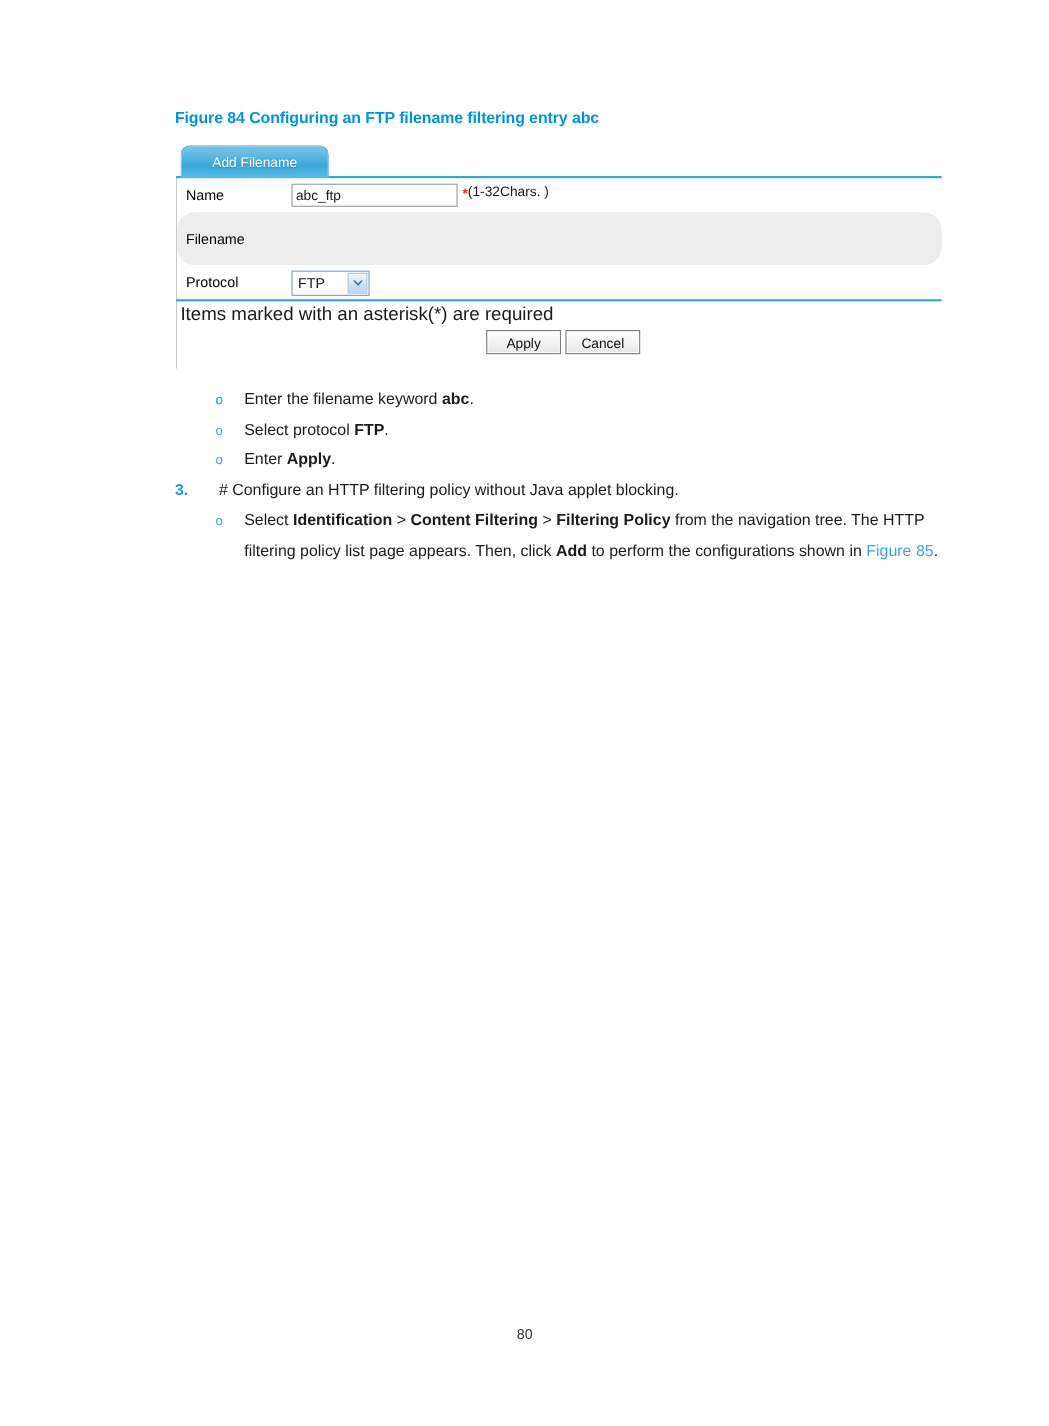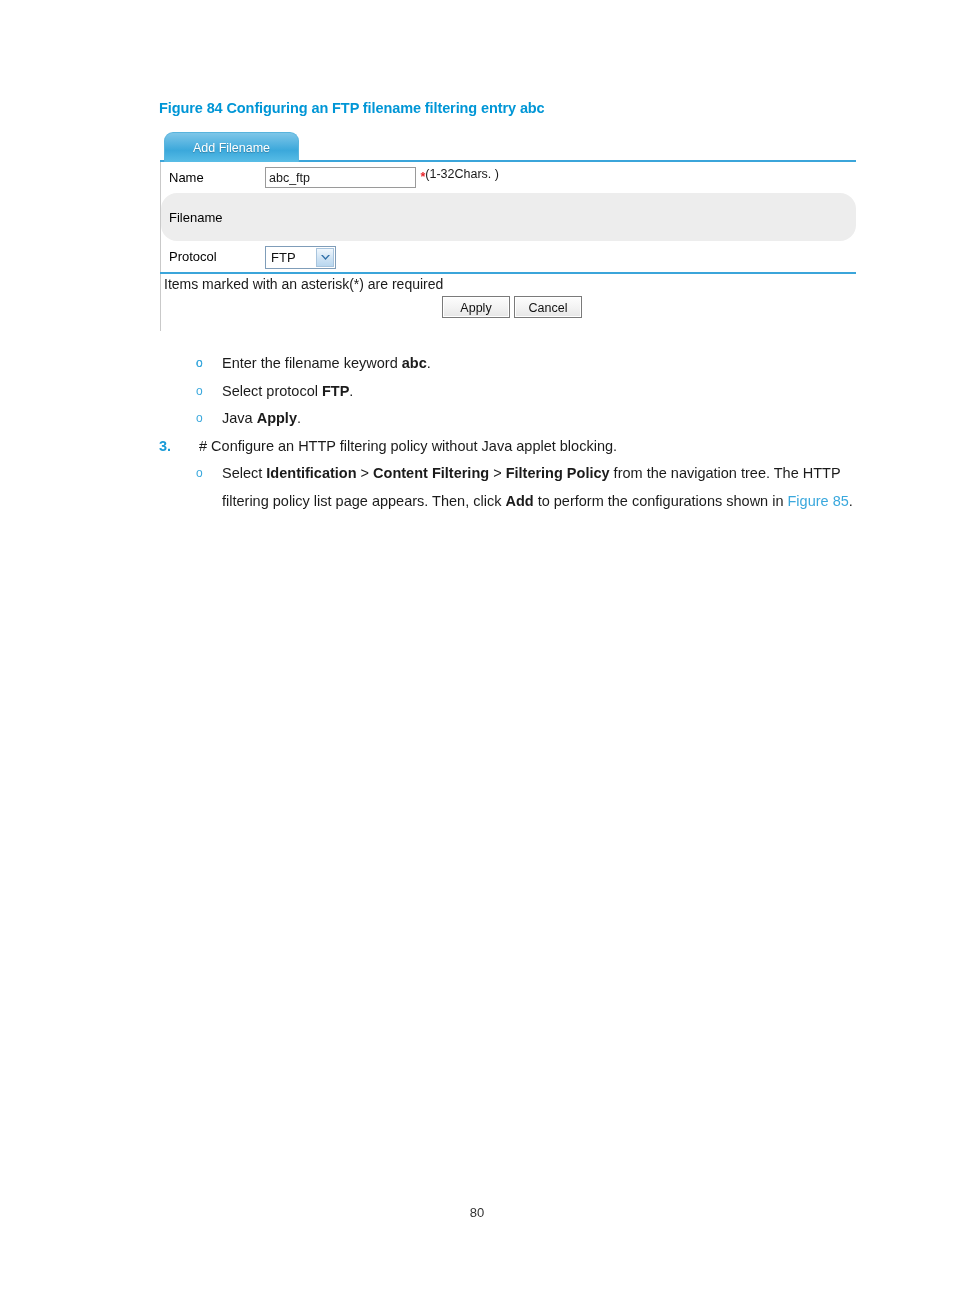--- a/index.html
+++ b/index.html
@@ -170,21 +170,21 @@
   }
   .sel-arrow svg { display: block; }
 
   .footer-rule {
     height: 2px;
     background: #3ba5da;
     width: 696px;
     margin-left: -1px;
   }
   .req-note {
-    font-size: 14px;
+    font-size: 17px;
     color: #1a1a1a;
     padding: 2px 0 0 3px;
   }
   .btn-row {
     padding: 5px 0 8px 0;
     text-align: left;
     position: relative;
     height: 26px;
   }
   .btn {
@@ -324,21 +324,21 @@
     <div class="li-text"><span>Enter the filename keyword </span><b>abc</b><span>.</span></div>
   </div>
 
   <div class="li">
     <span class="bullet-o">o</span>
     <div class="li-text"><span>Select protocol </span><b>FTP</b><span>.</span></div>
   </div>
 
   <div class="li">
     <span class="bullet-o">o</span>
-    <div class="li-text"><span>Java </span><b>Apply</b><span>.</span></div>
+    <div class="li-text"><span>Enter </span><b>Apply</b><span>.</span></div>
   </div>
 
   <div class="li">
     <span class="num">3.</span>
   </div>
 
   <div class="hash-line"># Configure an HTTP filtering policy without Java applet blocking.</div>
 
   <div class="li">
     <span class="bullet-o">o</span>

